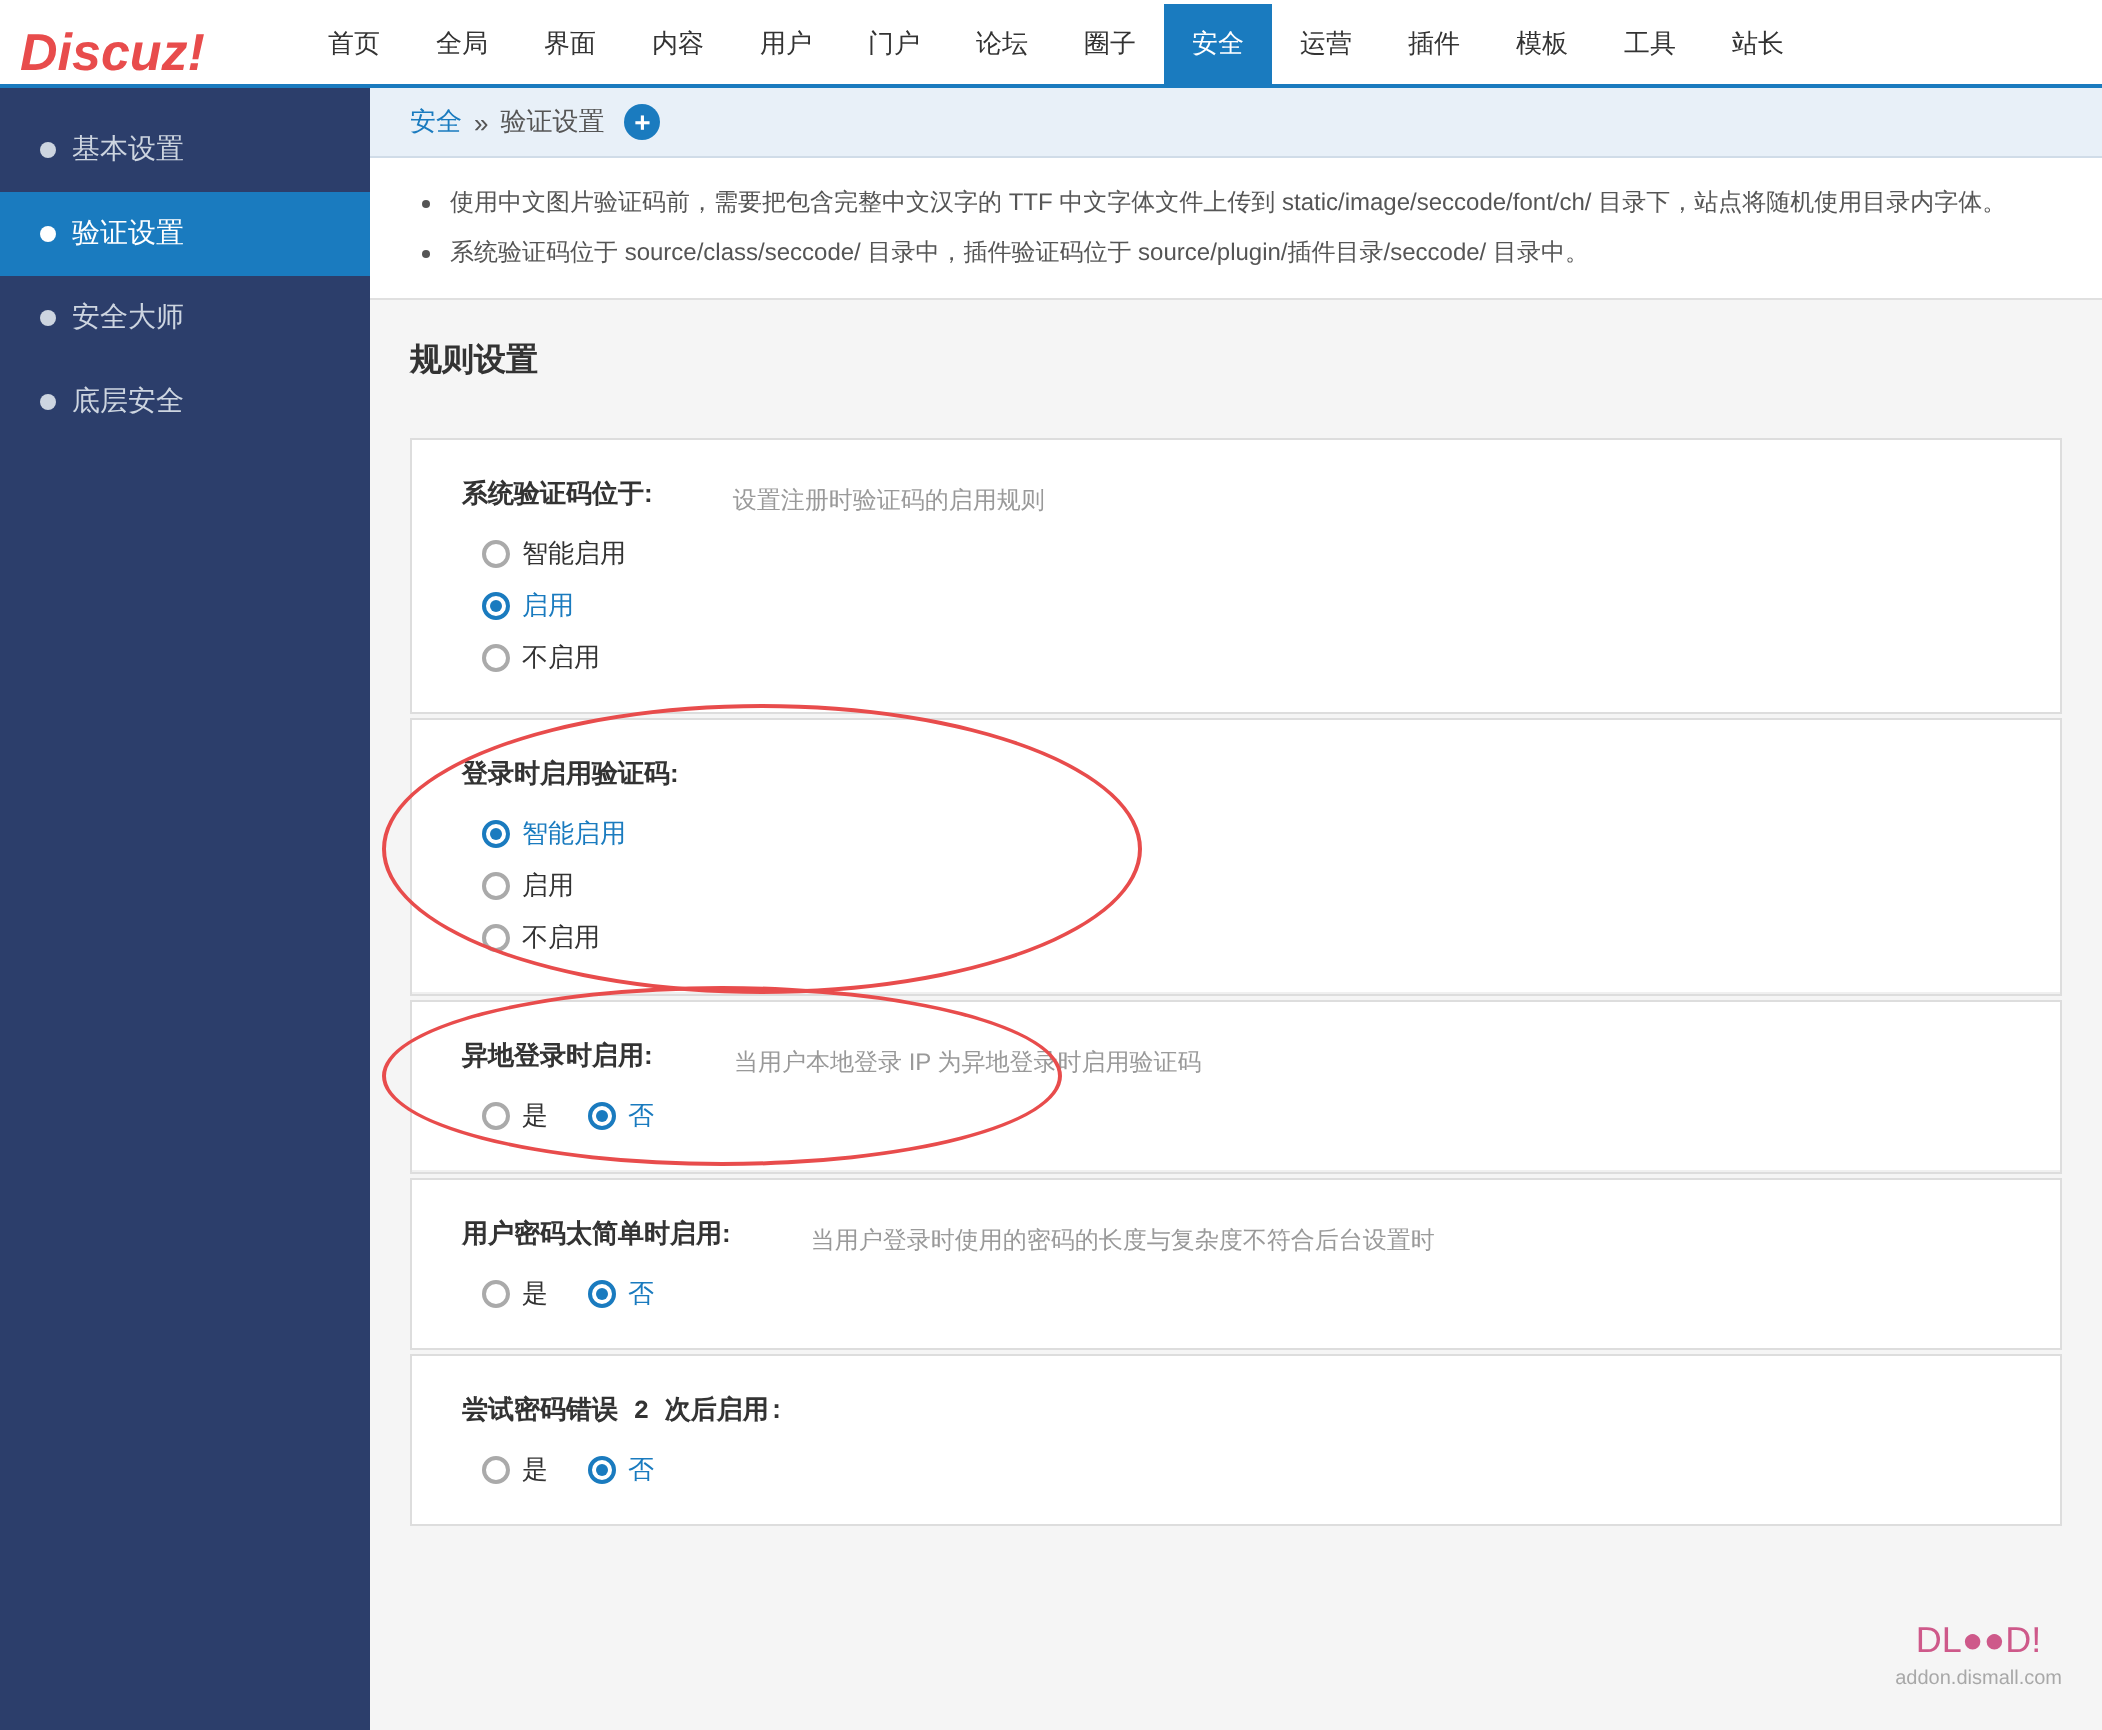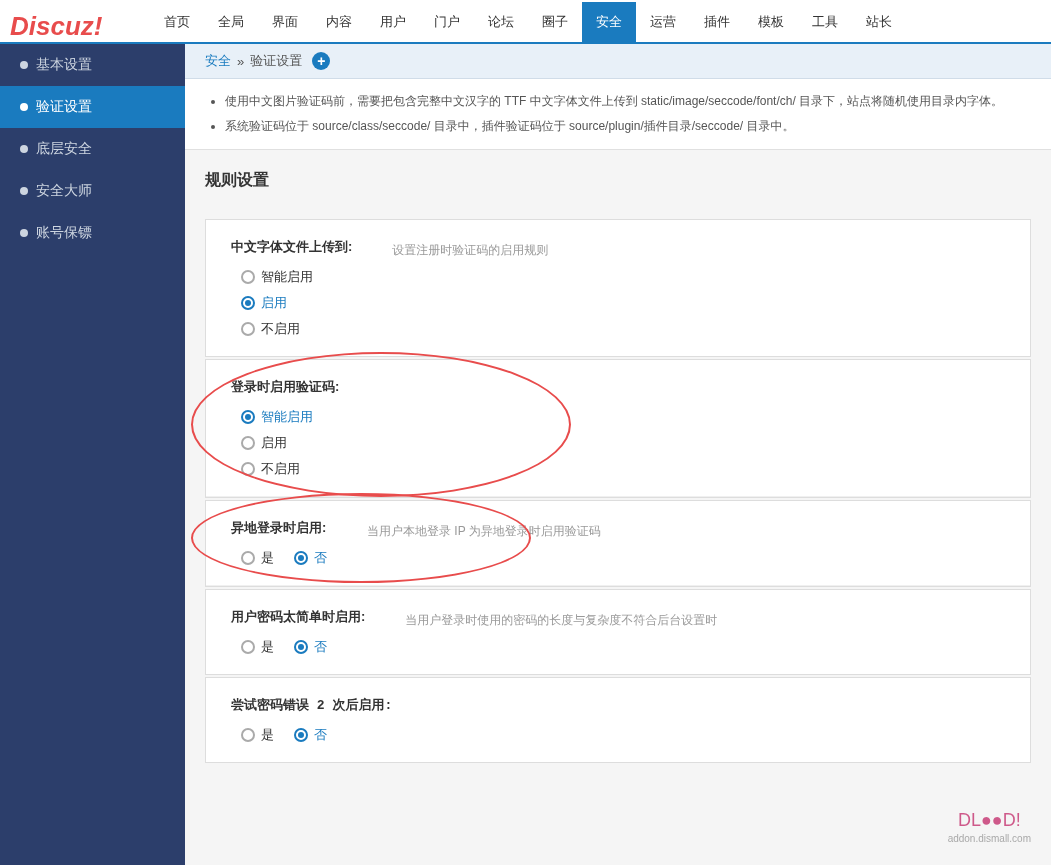--- a/index.html
+++ b/index.html
@@ -46,20 +46,21 @@
     .layout {
       display: flex;
       min-height: calc(100vh - 44px);
     }
 
     
     .sidebar {
       width: 185px;
       background: #2c3e6b;
       min-height: calc(100vh - 44px);
+      padding-top: 10px;
     }
     .sidebar-item {
       display: flex;
       align-items: center;
       padding: 12px 20px;
       color: #cdd5e0;
       cursor: pointer;
       font-size: 14px;
       gap: 8px;
     }
@@ -240,29 +241,25 @@
       <div class="sidebar-item">
         <span class="dot"></span>
         <span>基本设置</span>
       </div>
       <div class="sidebar-item active">
         <span class="dot"></span>
         <span>验证设置</span>
       </div>
       <div class="sidebar-item">
         <span class="dot"></span>
-        <span>底层安全</span>
-      </div>
-      <div class="sidebar-item">
-        <span class="dot"></span>
         <span>安全大师</span>
       </div>
       <div class="sidebar-item">
         <span class="dot"></span>
-        <span>账号保镖</span>
+        <span>底层安全</span>
       </div>
     </div>
 
   <div class="main">
 
     <div class="breadcrumb">
       <a>安全</a>
       <span>»</span>
       <span>验证设置</span>
       <span class="add-btn">+</span>
@@ -276,21 +273,21 @@
     </div>
 
     <div class="content">
       <div class="section-title">规则设置</div>
 
       <div style="position:relative;">
 
         <div class="form-section-inner" style="background:#fff; border:1px solid #ddd; margin-bottom:2px;">
           <div class="form-row">
             <div class="form-left">
-              <div class="form-group-label">中文字体文件上传到:</div>
+              <div class="form-group-label">系统验证码位于:</div>
               <div class="radio-group" id="register-options">
                   <div class="radio-row">
                     <span class="radio-input"></span>
                     <span class="radio-label">智能启用</span>
                   </div>
                   <div class="radio-row">
                     <span class="radio-input selected"></span>
                     <span class="radio-label highlight">启用</span>
                   </div>
                   <div class="radio-row">

